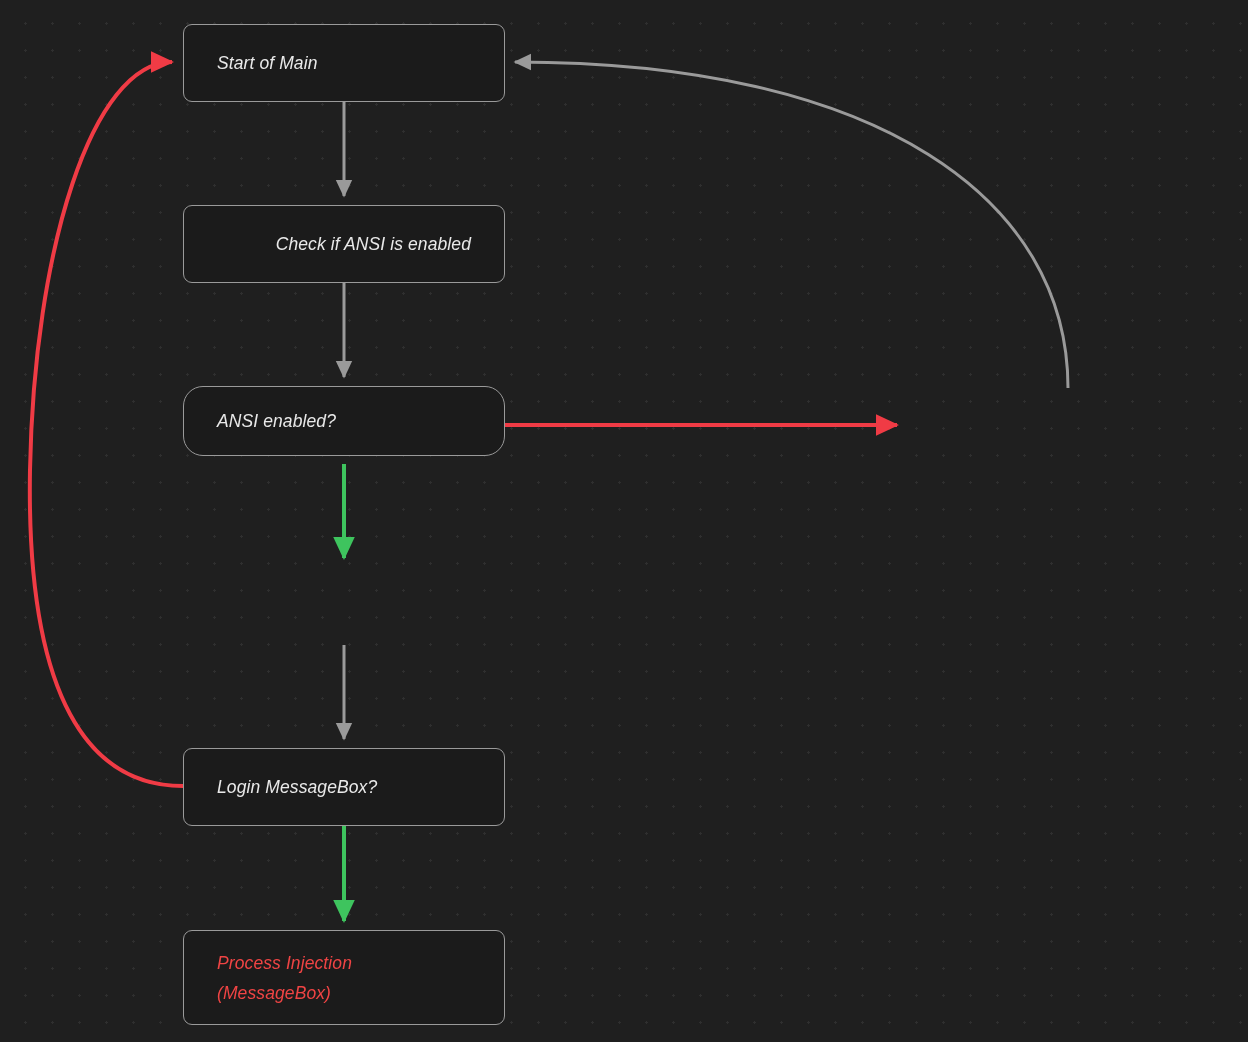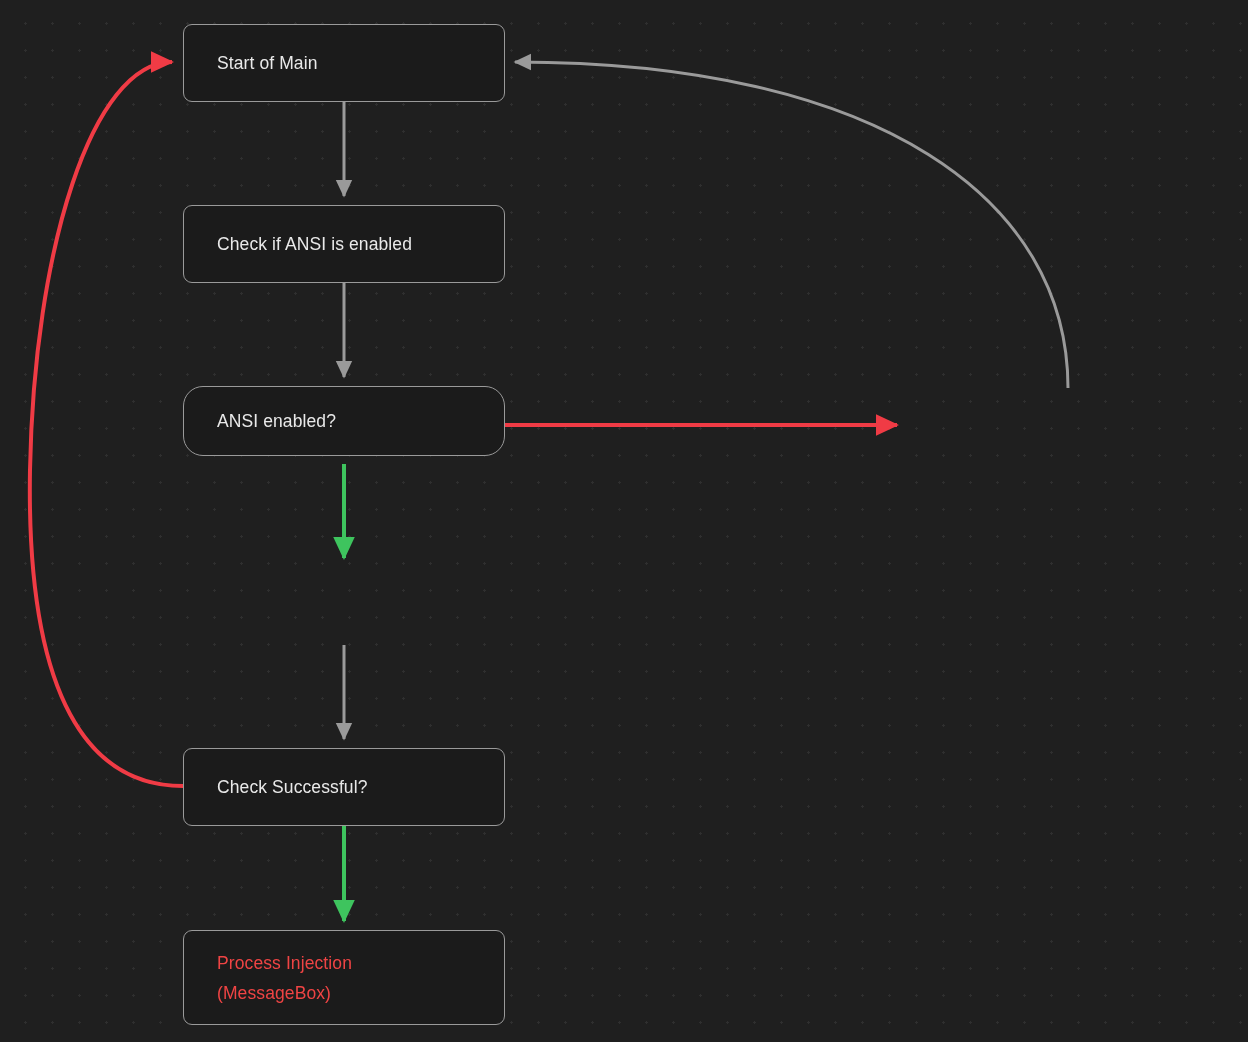--- a/index.html
+++ b/index.html
@@ -12,20 +12,21 @@
     font-family: "Liberation Sans", sans-serif;
   }
   #canvas {
     position: relative;
     width: 1248px;
     height: 1042px;
     background-color: #1f1f1f;
     background-image: radial-gradient(circle, #2f2f2f 1.1px, transparent 1.2px);
     background-size: 27px 27px;
     background-position: 12px 10px;
+    font-style: italic;
   }
   #edges {
     position: absolute;
     left: 0; top: 0;
     width: 1248px;
     height: 1042px;
     pointer-events: none;
   }
   .node {
     position: absolute;
@@ -75,32 +76,32 @@
 
     <path d="M 183 786 C 90 786 26 700 30 470 C 34 250 92 62 172 62" fill="none" stroke="#f03b45" stroke-width="4" marker-end="url(#arrow-red)"></path>
 
     <path d="M 344 826 L 344 921" fill="none" stroke="#3ec45e" stroke-width="4" marker-end="url(#arrow-green)"></path>
   </svg>
 
   <div class="node" style="left: 183px; top: 24px; width: 322px; height: 78px; background: rgb(27, 27, 27); border-color: rgb(154, 154, 154); color: rgb(233, 233, 233);">
     <span class="label">Start of Main</span>
   </div>
 
-  <div class="node" style="left: 183px; top: 205px; width: 322px; height: 78px; background: rgb(27, 27, 27); border-color: rgb(154, 154, 154); color: rgb(233, 233, 233);">
+  <div class="node" style="left: 183px; top: 205px; width: 322px; height: 78px; background: rgb(27, 27, 27); border-color: rgb(154, 154, 154); color: rgb(233, 233, 233); justify-content: flex-end;">
     <span class="label">Check if ANSI is enabled</span>
   </div>
 
   <div class="node" style="left: 183px; top: 386px; width: 322px; height: 70px; background: rgb(27, 27, 27); border-color: rgb(154, 154, 154); color: rgb(233, 233, 233); border-radius: 20px;">
     <span class="label">ANSI enabled?</span>
   </div>
 
 
 
   <div class="node" style="left: 183px; top: 748px; width: 322px; height: 78px; background: rgb(27, 27, 27); border-color: rgb(154, 154, 154); color: rgb(233, 233, 233);">
-    <span class="label">Check Successful?</span>
+    <span class="label">Login MessageBox?</span>
   </div>
 
   <div class="node" style="left: 183px; top: 930px; width: 322px; height: 95px; background: rgb(27, 27, 27); border-color: rgb(154, 154, 154); color: #ef4444;">
     <span class="label">Process Injection
 (MessageBox)</span>
   </div>
 
 </div>
 
 </body></html>

